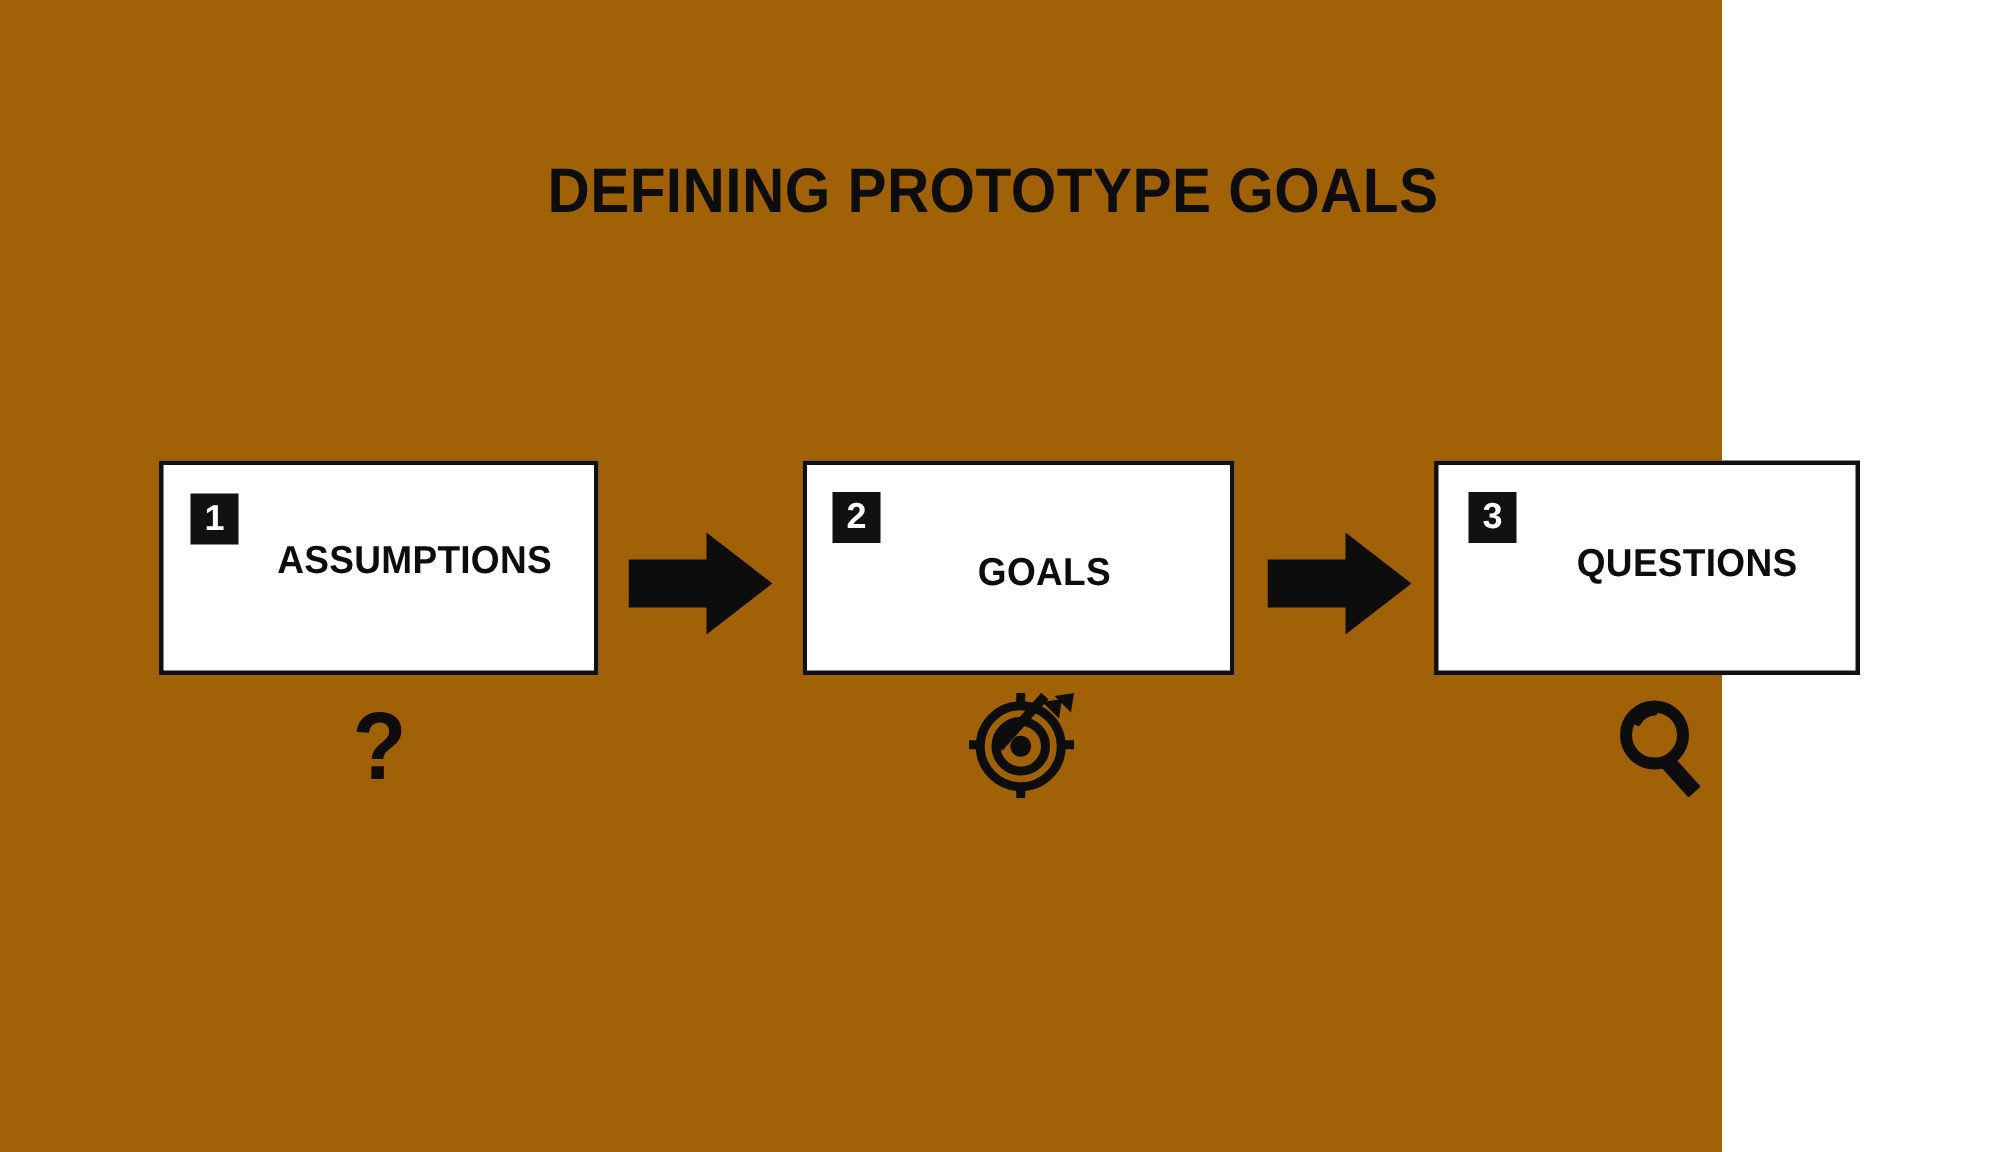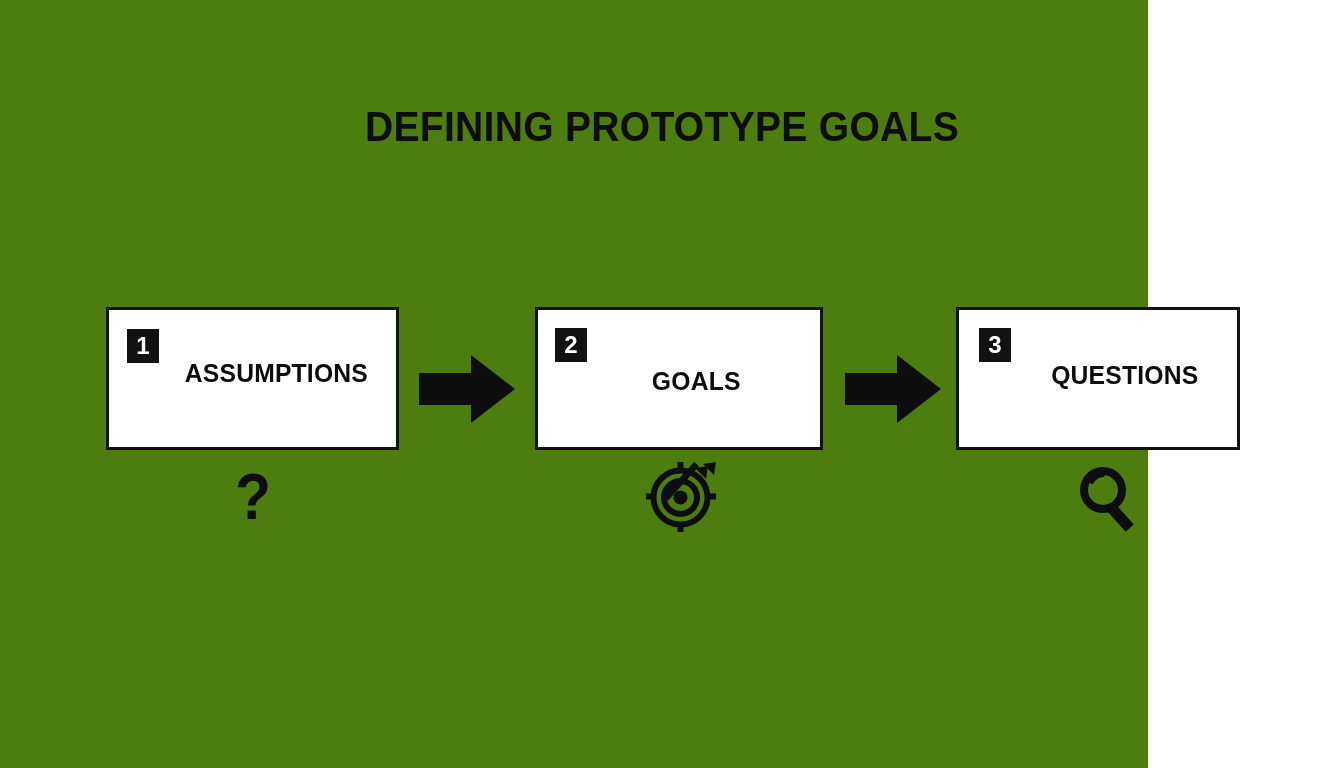--- a/index.html
+++ b/index.html
@@ -13,21 +13,21 @@
     font-family: "Liberation Sans", sans-serif;
     overflow: hidden;
     position: relative;
   }
   #slide {
     position: absolute;
     left: 0;
     top: 0;
     width: 1148px;
     height: 768px;
-    background: #4d7c0f;
+    background: #a16207;
   }
 
   
   #slide-title {
     position: absolute;
     left: 0;
     top: 103px;
     width: 1324px;
     text-align: center;
     font-size: 42px;

